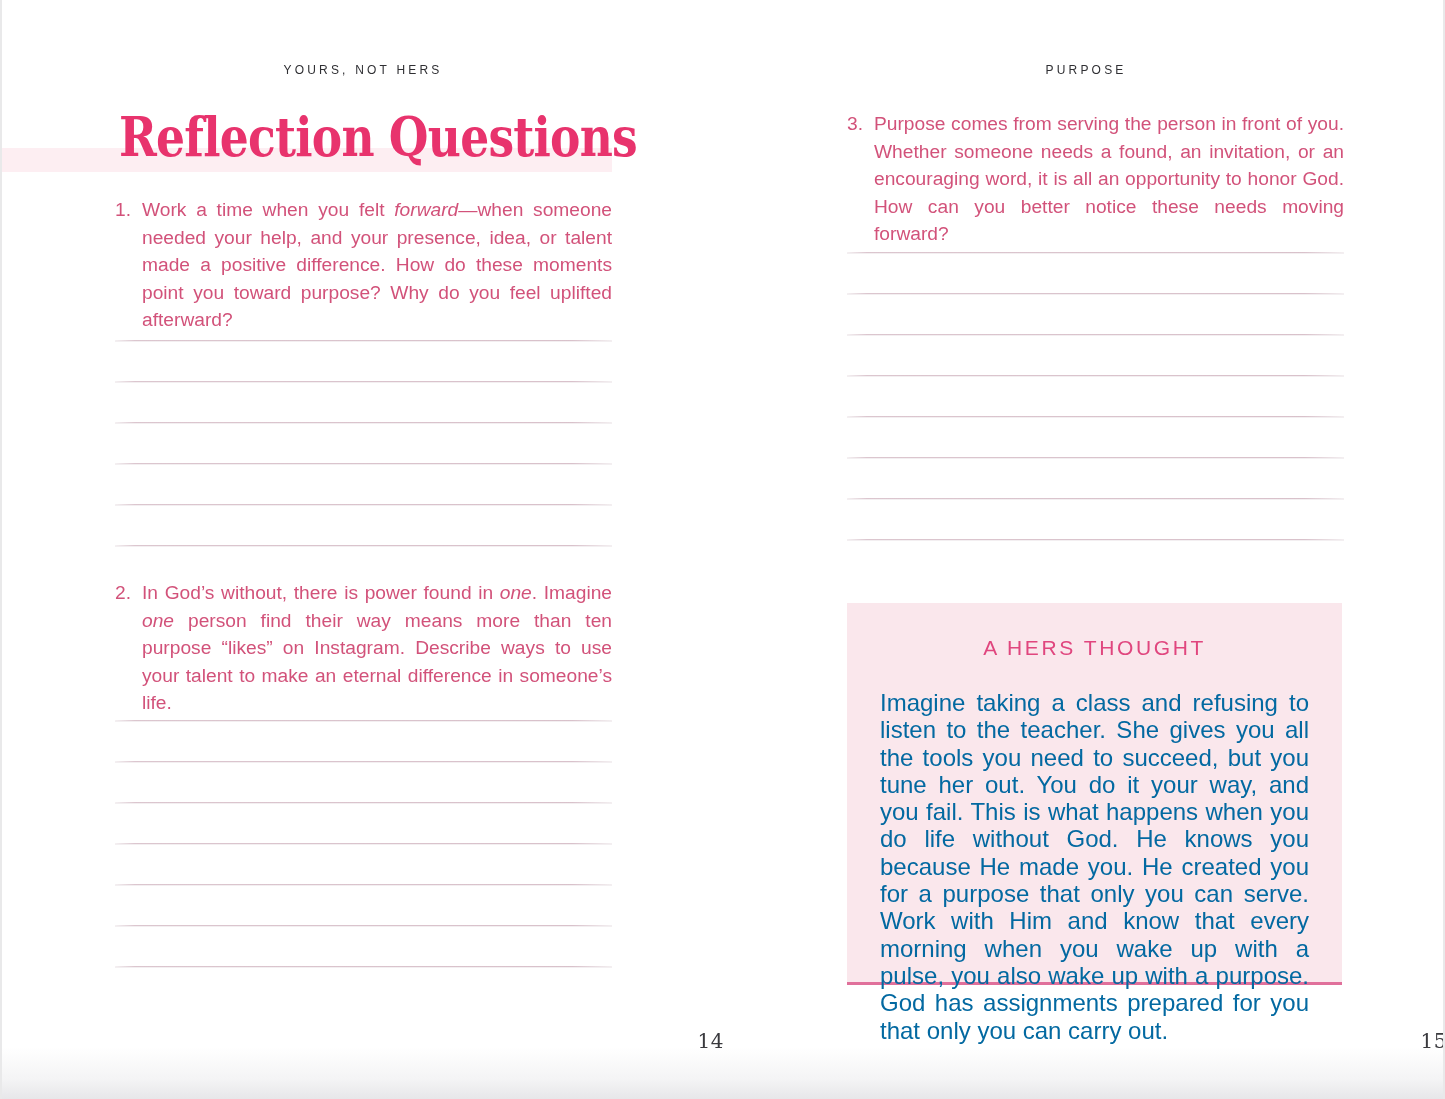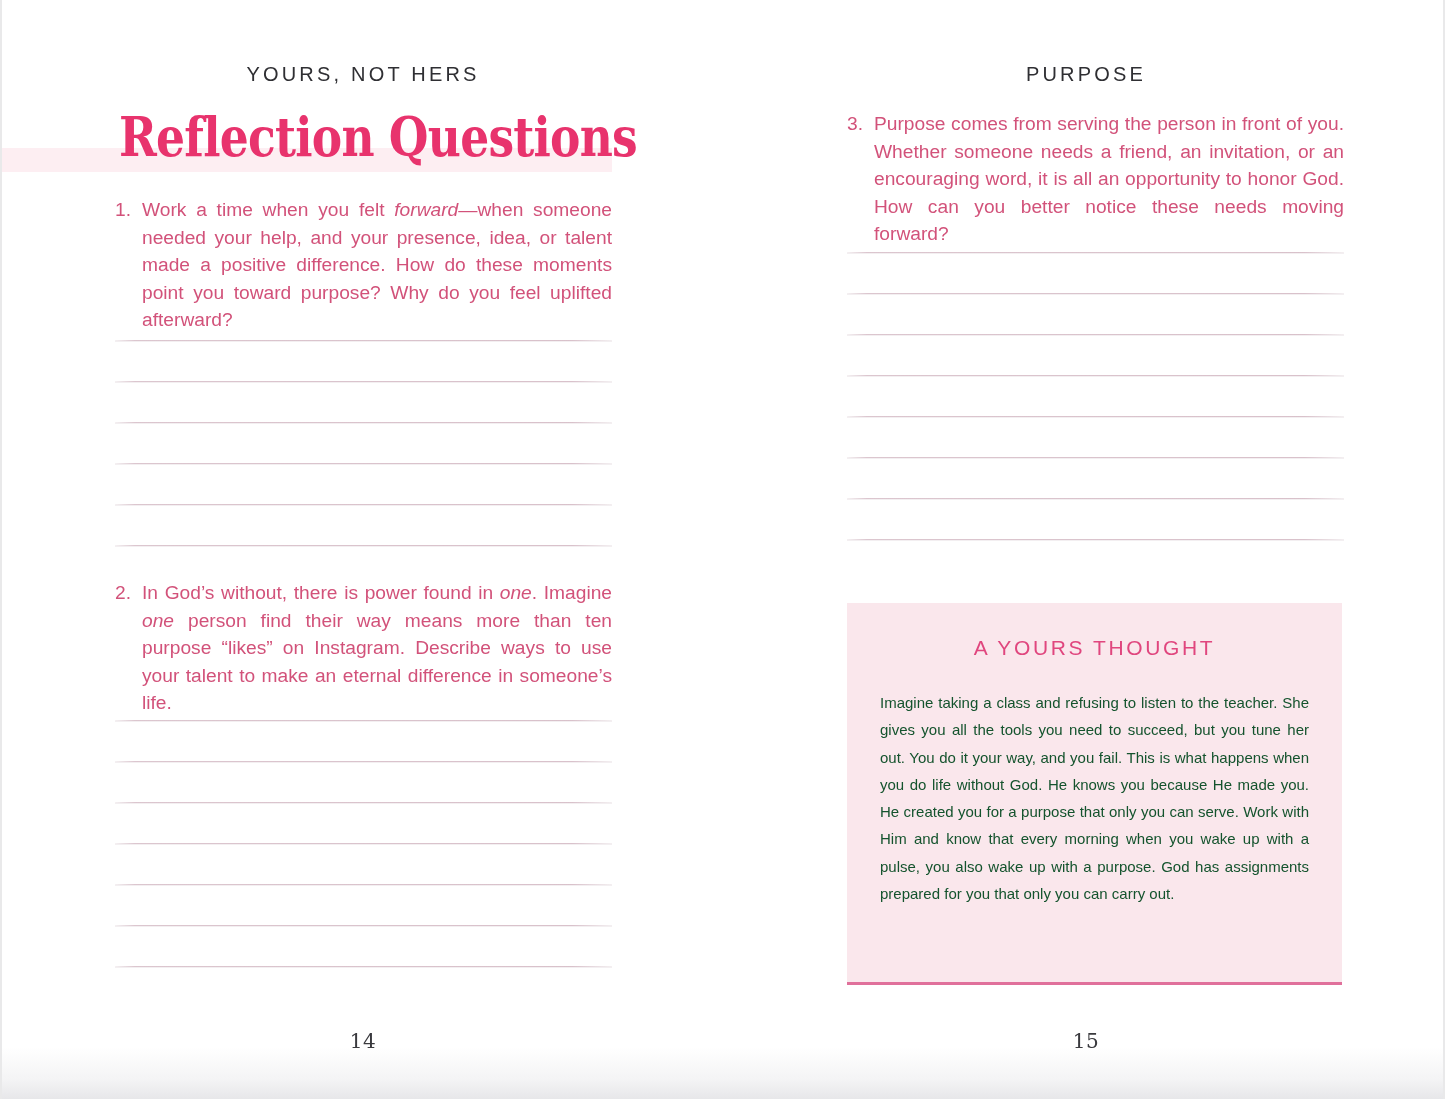--- a/index.html
+++ b/index.html
@@ -43,21 +43,21 @@
   .page-left  { left: 0px;   width: 722px; }
   .page-right { left: 723px; width: 722px; }
 
   
   .running-head {
     position: absolute;
     top: 63px;
     width: 100%;
     text-align: center;
     font-family: "Liberation Sans", sans-serif;
-    font-size: 20px;
+    font-size: 12px;
     letter-spacing: 3.2px;
     color: #2f2f33;
     font-weight: 400;
   }
 
   
   .title-band {
     position: absolute;
     left: 0;
     top: 148px;
@@ -138,33 +138,33 @@
   .thought-title {
     margin-top: 33px;
     text-align: center;
     color: #e0467e;
     font-size: 21px;
     letter-spacing: 2.6px;
     font-weight: 400;
   }
   .thought-body {
     margin: 29px 33px 0 33px;
-    color: #14532d;
-    font-size: 15px;
+    color: #0369a1;
+    font-size: 24px;
     line-height: 27.3px;
     text-align: justify;
     text-justify: inter-word;
   }
 
   
   .folio {
     position: absolute;
     bottom: 46px;
     width: 100%;
-    text-align: center;
+    text-align: right;
     font-family: "DejaVu Serif", "Liberation Serif", serif;
     font-size: 20px;
     color: #3a3a3e;
     letter-spacing: 0.5px;
   }
 </style>
 </head>
 <body>
 
 <div id="spread">
@@ -209,33 +209,33 @@
   </div>
 
   <div class="page page-right">
     <div class="running-head">PURPOSE</div>
 
     <div class="folio">15</div>
   </div>
 
   <div class="question" id="q3">
     <span class="q-num">3.</span>
-    <span class="q-text"><span>Purpose comes from serving the person in front of you. Whether someone needs a friend, an invitation, or an encouraging word, it is all an opportunity to honor God. How can you better notice these needs moving forward?</span></span>
+    <span class="q-text"><span>Purpose comes from serving the person in front of you. Whether someone needs a found, an invitation, or an encouraging word, it is all an opportunity to honor God. How can you better notice these needs moving forward?</span></span>
   </div>
 
   <div style="position: absolute; left: 0px; top: 0px; width: 1445px; height: 1099px; pointer-events: none;">
       <div class="rule" style="left: 845px; top: 252px; width: 497px;"></div>
       <div class="rule" style="left: 845px; top: 293px; width: 497px;"></div>
       <div class="rule" style="left: 845px; top: 334px; width: 497px;"></div>
       <div class="rule" style="left: 845px; top: 375px; width: 497px;"></div>
       <div class="rule" style="left: 845px; top: 416px; width: 497px;"></div>
       <div class="rule" style="left: 845px; top: 457px; width: 497px;"></div>
       <div class="rule" style="left: 845px; top: 498px; width: 497px;"></div>
       <div class="rule" style="left: 845px; top: 539px; width: 497px;"></div>
     </div>
 
   <div class="thought-box">
-    <div class="thought-title">A YOURS THOUGHT</div>
+    <div class="thought-title">A HERS THOUGHT</div>
     <div class="thought-body">Imagine taking a class and refusing to listen to the teacher. She gives you all the tools you need to succeed, but you tune her out. You do it your way, and you fail. This is what happens when you do life without God. He knows you because He made you. He created you for a purpose that only you can serve. Work with Him and know that every morning when you wake up with a pulse, you also wake up with a purpose. God has assignments prepared for you that only you can carry out.</div>
   </div>
 
   <div class="page-shadow"></div>
 </div>
 
 </body></html>

